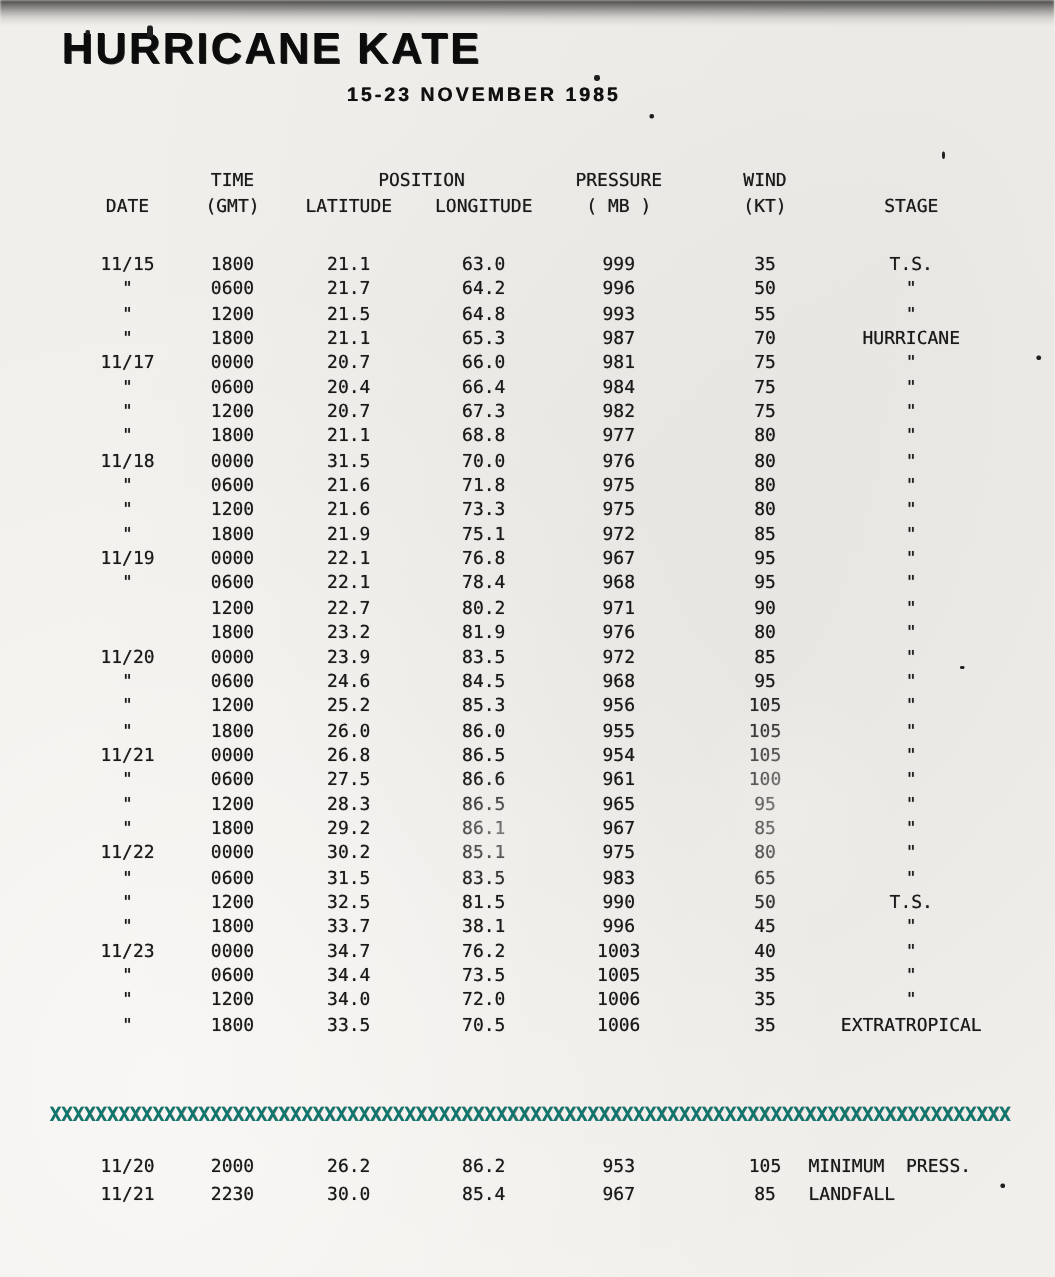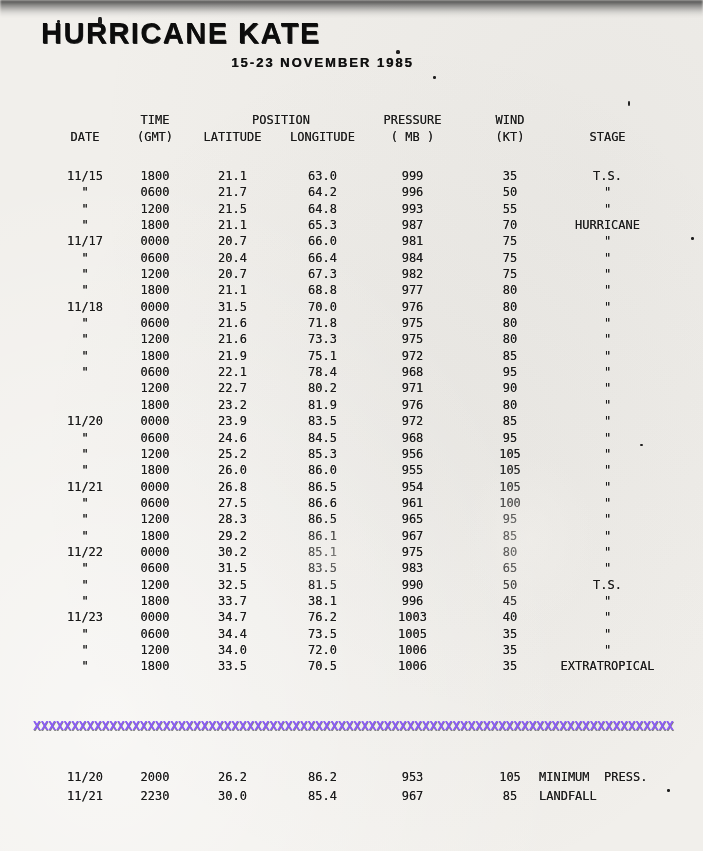--- a/index.html
+++ b/index.html
@@ -41,23 +41,23 @@
   }
   #track-table {
     position:absolute; top:112px; left:40px; width:620px;
   }
   #track-table thead tr.h1 th { line-height:16px;margin-top:33px; }
   #track-table thead tr.h2 th { line-height:18px; }
   #track-table thead th.pos-span { padding-left:22px; }
   #track-table tbody td { line-height:16.35px; }
   #track-table tbody tr:first-child td { padding-top:22px; }
   .separator {
-    position:absolute; top:718px; left:33px; width:648px; overflow:hidden;
+    position:absolute; top:736px; left:33px; width:648px; overflow:hidden;
     white-space:nowrap; font-size:13px; font-weight:bold; letter-spacing:-0.2px;
-    color:#8b5cf6; text-shadow:0.4px 0.6px 0 rgba(20,20,20,0.5);
+    color:#0f766e; text-shadow:0.4px 0.6px 0 rgba(20,20,20,0.5);
   }
   #summary-table {
     position:absolute; top:768px; left:40px; width:620px;
   }
   #summary-table td { line-height:18.5px; }
   #summary-table .col-stage { text-align:left; position:relative; right:16px; }
   .fade-patch { position:absolute; pointer-events:none; }
   .fade-wind {
     top:455px; left:465px; width:130px; height:170px;
     background:radial-gradient(ellipse, rgba(241,239,235,0.55), transparent 72%);
@@ -216,20 +216,29 @@
       <tr>
         <td class="col-date">"</td>
         <td class="col-time">1800</td>
         <td class="col-latitude">21.9</td>
         <td class="col-longitude">75.1</td>
         <td class="col-pressure">972</td>
         <td class="col-wind">85</td>
         <td class="col-stage">"</td>
       </tr>
       <tr>
+        <td class="col-date">11/19</td>
+        <td class="col-time">0000</td>
+        <td class="col-latitude">22.1</td>
+        <td class="col-longitude">76.8</td>
+        <td class="col-pressure">967</td>
+        <td class="col-wind">95</td>
+        <td class="col-stage">"</td>
+      </tr>
+      <tr>
         <td class="col-date">"</td>
         <td class="col-time">0600</td>
         <td class="col-latitude">22.1</td>
         <td class="col-longitude">78.4</td>
         <td class="col-pressure">968</td>
         <td class="col-wind">95</td>
         <td class="col-stage">"</td>
       </tr>
       <tr>
         <td class="col-date"></td>

